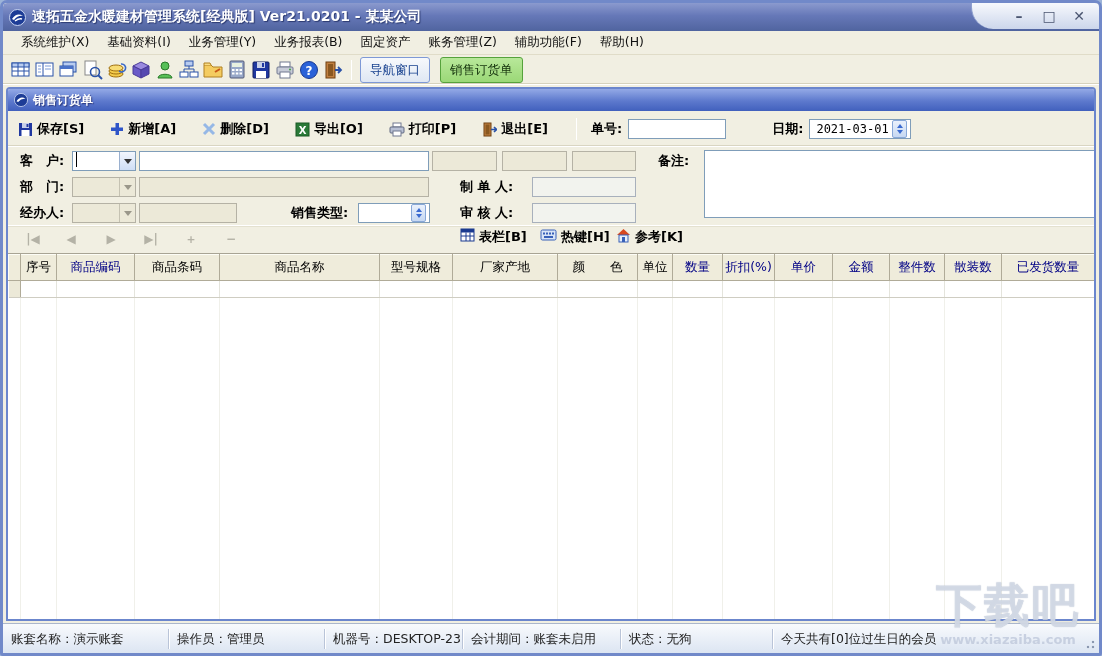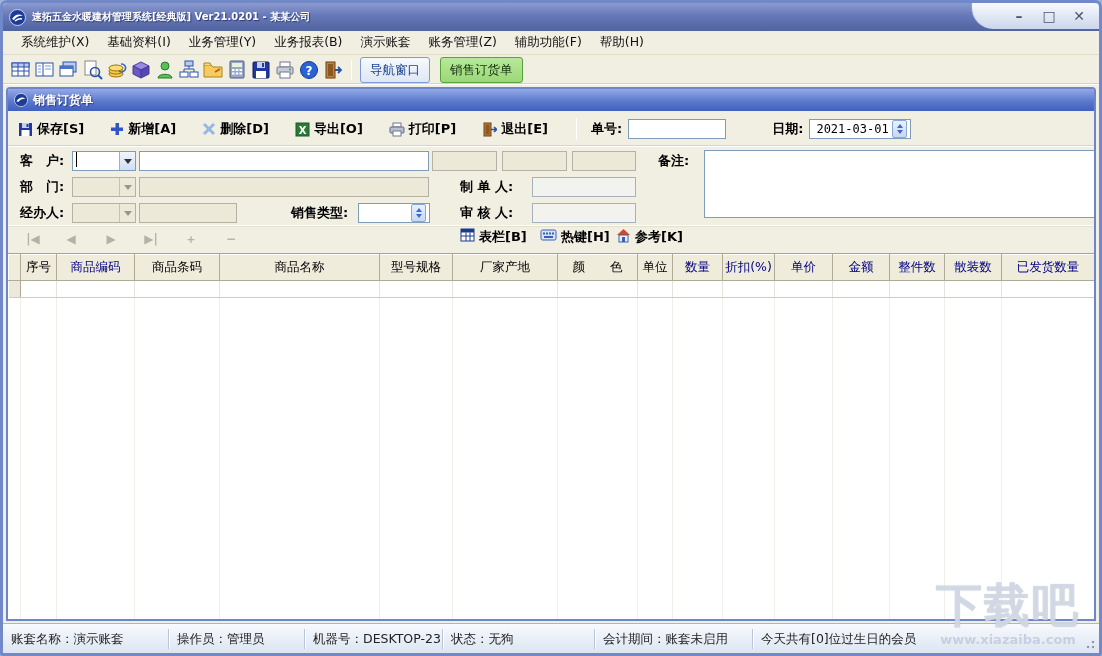--- a/index.html
+++ b/index.html
@@ -2,21 +2,21 @@
 <html><head>
 <meta charset="utf-8">
 <style>
   * { margin:0; padding:0; box-sizing:border-box; }
   html,body { width:1102px; height:656px; background:#9db4d8; font-family:"DejaVu Sans","Liberation Sans",sans-serif; }
   .window { position:relative; width:1102px; height:656px; border:3px solid #7189c9; border-radius:7px 7px 3px 3px; background:#f1efe2; overflow:hidden; }
 
   
   .titlebar { position:relative; height:28px; background:linear-gradient(180deg,#8b9ace 0%,#6678b8 45%,#50649f 100%); display:flex; align-items:center; padding:0 6px; border-radius:4px 4px 0 0; }
   .titlebar .swoosh { position:absolute; right:0; top:0; width:128px; height:26px; background:linear-gradient(180deg,#f7f9fd,#ccd6eb); border-radius:0 4px 0 22px; border-left:1px solid #8fa0cf; }
-  .title-text { color:#fff; font-size:10px; font-weight:bold; margin-left:6px; text-shadow:1px 1px 1px #2c3a70; }
+  .title-text { color:#fff; font-size:14px; font-weight:bold; margin-left:6px; text-shadow:1px 1px 1px #2c3a70; }
   .win-btns { position:absolute; right:10px; top:4px; display:flex; gap:10px; }
   .win-btn { width:20px; height:18px; color:#4a5570; font-size:14px; font-weight:bold; text-align:center; line-height:18px; cursor:default; }
 
   
   .menubar { height:24px; background:#f1efe2; border-bottom:1px solid #e0dcc8; display:flex; align-items:center; padding-left:9px; }
   .menu-item { font-size:12.5px; color:#111; padding:3px 9px; }
 
   
   .toolbar { height:30px; background:#f1efe2; display:flex; align-items:center; padding-left:6px; box-shadow:inset 0 -1px 0 #fff, inset 0 -2px 0 #d6d2bd; }
   .ti { width:24px; height:22px; display:flex; align-items:center; justify-content:center; }
@@ -105,21 +105,21 @@
       <span class="win-btn">□</span>
       <span class="win-btn">✕</span>
     </div>
   </div>
 
   <div class="menubar">
     <span class="menu-item">系统维护(X)</span>
     <span class="menu-item">基础资料(I)</span>
     <span class="menu-item">业务管理(Y)</span>
     <span class="menu-item">业务报表(B)</span>
-    <span class="menu-item">演示账套</span>
+    <span class="menu-item">固定资产</span>
     <span class="menu-item">账务管理(Z)</span>
     <span class="menu-item">辅助功能(F)</span>
     <span class="menu-item">帮助(H)</span>
   </div>
 
   <div class="toolbar">
     <span class="ti">
         <svg width="20" height="20">
           <rect x="1" y="3" width="17" height="13" fill="#fff" stroke="#2a52a8"></rect>
           <rect x="1" y="3" width="17" height="4" fill="#b8ccf0" stroke="#2a52a8"></rect>
@@ -463,24 +463,24 @@
               <td></td>
               <td></td>
         </tr>
       </tbody>
         </table>
     </div>
   </div>
 
   <div class="statusbar">
     <span class="scell" style="width:166px">账套名称：演示账套</span>
-    <span class="scell" style="width:136px">操作员：管理员</span>
+    <span class="scell" style="width:156px">操作员：管理员</span>
     <span class="scell" style="width:138px">机器号：DESKTOP-23</span>
+    <span class="scell" style="width:158px">会计期间：账套未启用</span>
     <span class="scell" style="width:152px">状态：无狗</span>
-    <span class="scell" style="width:158px">会计期间：账套未启用</span>
     <span class="scell" style="border-right:none;box-shadow:none;flex:1">今天共有[0]位过生日的会员</span>
     <span class="grip"></span>
   </div>
 
   <div class="watermark">
     <div class="wm1">下载吧</div>
     <div class="wm2">www.xiazaiba.com</div>
   </div>
 
 </div>

